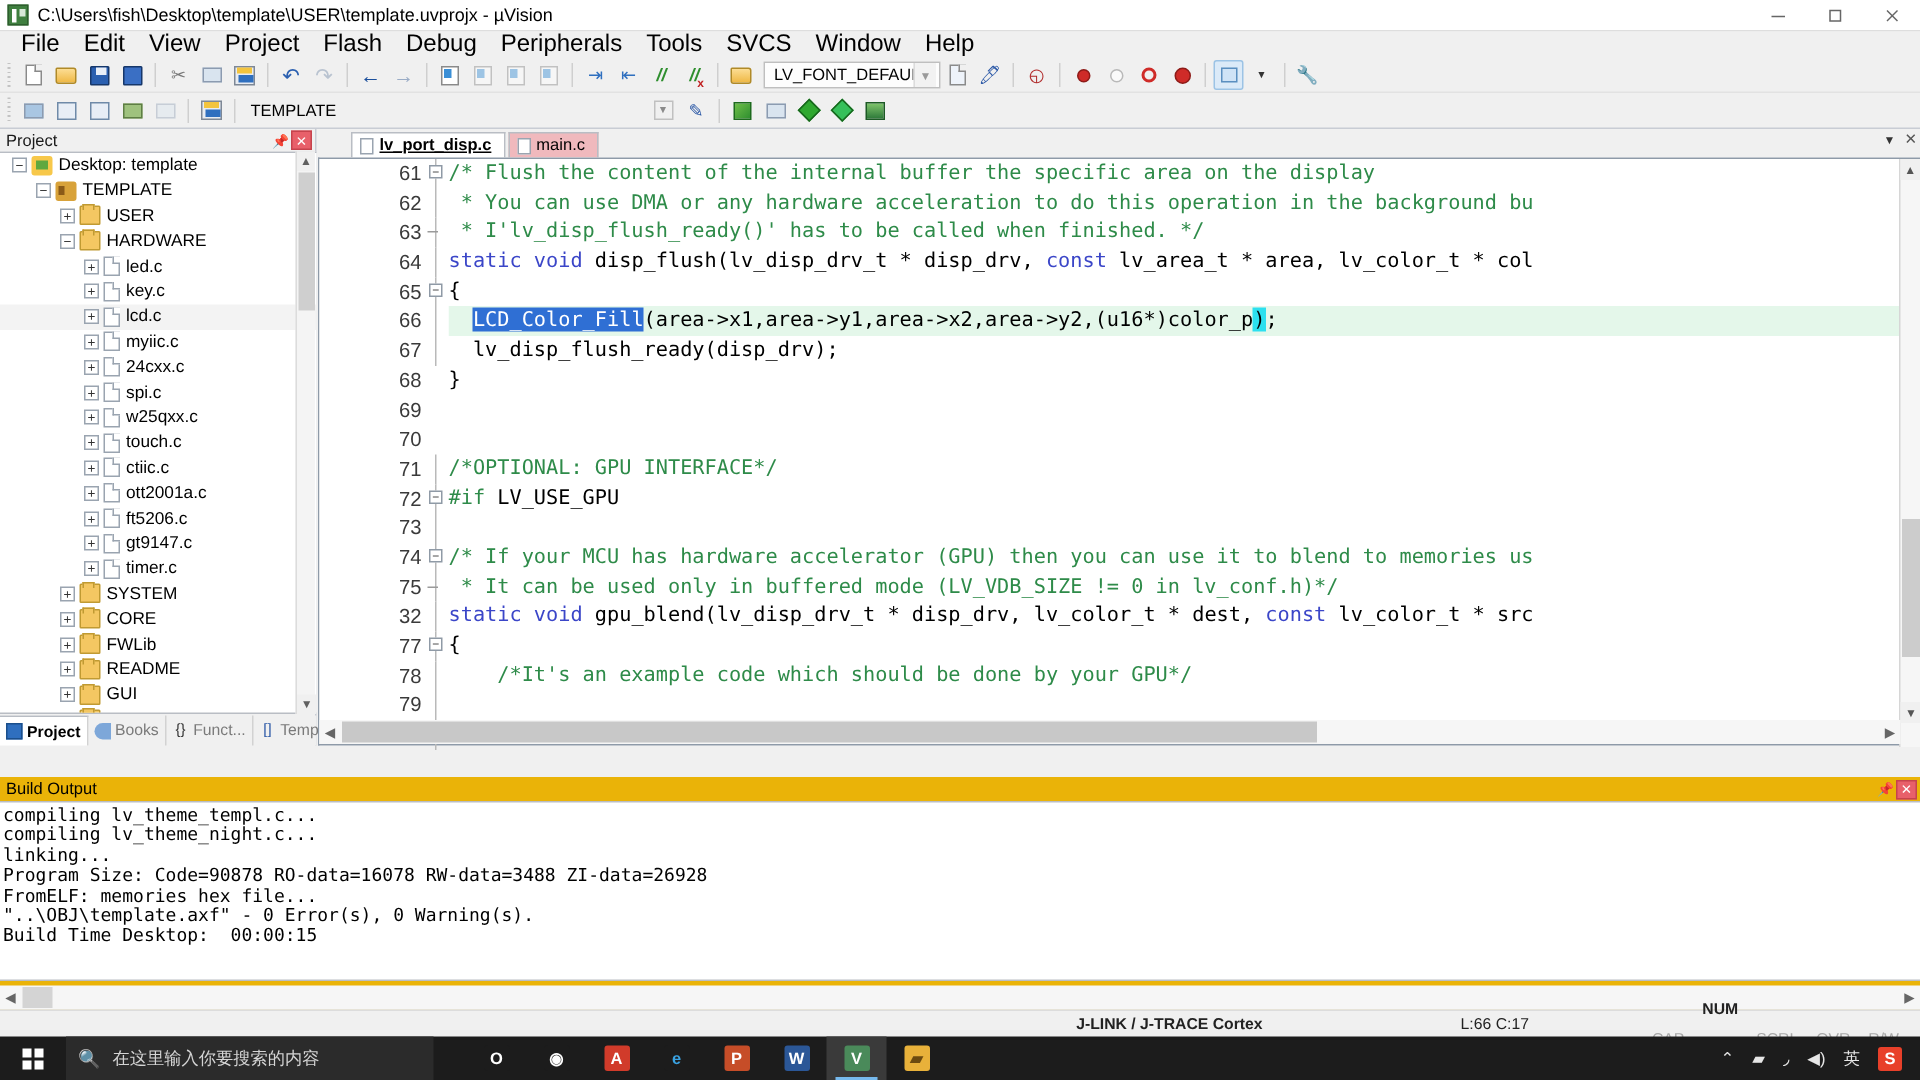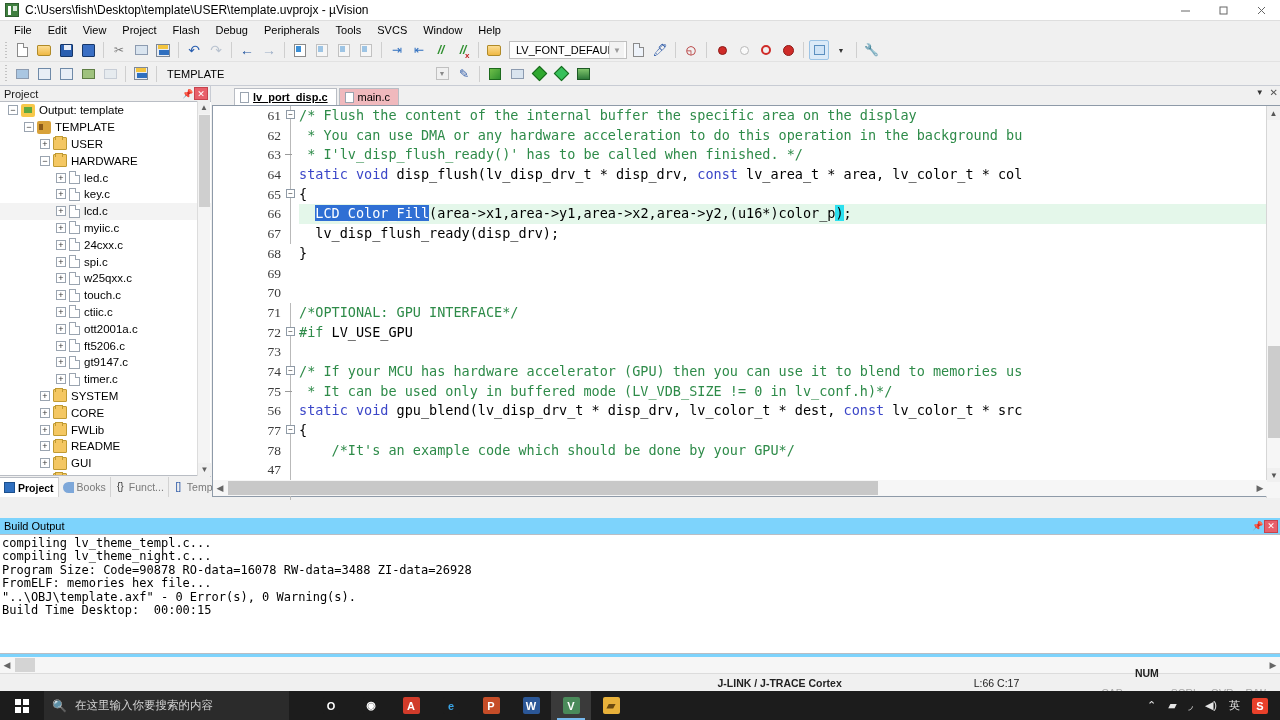--- a/index.html
+++ b/index.html
@@ -28,21 +28,21 @@
   .wctrls { position:absolute; right:0; top:0; height:21px; display:flex; }
   .wbtn { width:38px; height:21px; display:flex; align-items:center; justify-content:center;
           color:#555; font-size:11px; }
   .wbtn svg { display:block; }
 
   
   .menubar {
     position:absolute; left:0; top:21px; width:1280px; height:18px;
     background:#f0f0f0; display:flex; align-items:center; padding-left:6px;
   }
-  .menuitem { font-size:11px; padding:2px 8px; color:#000; white-space:nowrap; }
+  .menuitem { font-size:16px; padding:2px 8px; color:#000; white-space:nowrap; }
 
   
   .toolbar1 {
     position:absolute; left:0; top:39px; width:1280px; height:23px;
     background:#f0f0f0; border-bottom:1px solid #e2e2e2;
     display:flex; align-items:center; padding-left:2px;
   }
   .toolbar2 {
     position:absolute; left:0; top:62px; width:1280px; height:24px;
     background:#f0f0f0; border-bottom:1px solid #c8ccd4;
@@ -154,21 +154,21 @@
   .ed-tab.active { background:#fff; }
   .ed-tab.active .tl { font-weight:bold; text-decoration:underline; }
   .ed-tab.dirty { background:#f0b9bd; }
   .ed-tab .tfi { width:9px;height:11px;background:#fff;border:1px solid #9aa4b0;margin-right:4px;flex:none;}
   .codewrap {
     position:absolute; left:0; top:19px; width:1068px; height:392px;
     background:#fff; border:1px solid #8e9aa8; border-right:0;
   }
   .gutter {
     position:absolute; left:0; top:0; width:72px; height:100%;
-    background:#fff; font-family:Liberation Serif, serif; font-size:13.5px; color:#3a3a3a;
+    background:#fff; font-family:Liberation Sans, sans-serif; font-size:13.5px; color:#3a3a3a;
   }
   .gutter .gl { height:19.7px; line-height:19.7px; text-align:right; padding-right:4px; }
   .foldbar { position:absolute; left:72px; top:0; width:14px; height:100%; }
   .foldbar .fl { height:19.7px; position:relative; }
   .foldbox { position:absolute; left:1px; top:4px; width:9px; height:9px; border:1px solid #8f9aa6;
              background:#fff; font-size:8px; line-height:7px; text-align:center; color:#333; }
   .foldline { position:absolute; left:5px; top:0; width:1px; height:19.7px; background:#b9b9b9; }
   .folddash { position:absolute; left:0px; top:9px; width:7px; height:1px; background:#9a9a9a; }
   .code {
     position:absolute; left:86px; top:0; right:0; height:100%;
@@ -184,21 +184,21 @@
   .vscroll { position:absolute; right:0; top:0; width:14px; height:392px; background:#f6f6f6; border-left:1px solid #d6d6d6;}
   .vs-btn { height:14px; display:flex;align-items:center;justify-content:center;color:#555;font-size:8px;background:#f0f0f0;}
   .vs-thumb{ position:absolute; left:1px; top:240px; width:12px; height:92px; background:#cccccc; }
   .hscroll { position:absolute; left:0; bottom:0; width:1054px; height:16px; background:#f6f6f6; }
   .hs-l,.hs-r { position:absolute; top:0; width:14px; height:16px; display:flex;align-items:center;justify-content:center;color:#666;font-size:9px;}
   .hs-l{left:0;} .hs-r{right:0;}
   .hs-thumb{position:absolute; left:15px; top:1px; width:650px; height:14px; background:#c8c8c8;}
 
   
   .buildpanel {
-    position:absolute; left:0; top:518px; width:1280px; height:155px; background:#7dd3fc;
+    position:absolute; left:0; top:518px; width:1280px; height:155px; background:#eab308;
   }
   .bp-head { height:16px; display:flex; align-items:center; padding-left:4px; font-size:11px; }
   .bp-head .ttl{flex:1;}
   .bp-body {
     position:absolute; left:0; top:16px; width:1280px; height:120px; background:#fff;
     border-top:1px solid #b9bdc4; border-bottom:1px solid #b9bdc4;
     font-family:"DejaVu Sans Mono", monospace; font-size:12px; line-height:13.4px;
     padding:2px 0 0 2px; overflow:hidden; white-space:pre;
   }
   .bp-hscroll { position:absolute; left:0; bottom:0; width:1280px; height:16px; background:#f6f6f6;}
@@ -440,21 +440,21 @@
   <div class="projpanel">
     <div class="panel-head">
       <span class="ttl">Project</span>
       <span class="pin">📌</span>
       <span class="xclose">✕</span>
     </div>
     <div class="tree" id="tree">
         <div class="trow" style="padding-left: 8px;">
           <span class="exp">−</span>
           <span class="ti proj"></span>
-          <span>Output: template</span>
+          <span>Desktop: template</span>
         </div>
         <div class="trow" style="padding-left: 24px;">
           <span class="exp">−</span>
           <span class="ti tgt"></span>
           <span>TEMPLATE</span>
         </div>
         <div class="trow" style="padding-left: 40px;">
           <span class="exp">+</span>
           <span class="ti fold"></span>
           <span>USER</span>
@@ -610,24 +610,24 @@
           <div class="gl">66</div>
           <div class="gl">67</div>
           <div class="gl">68</div>
           <div class="gl">69</div>
           <div class="gl">70</div>
           <div class="gl">71</div>
           <div class="gl">72</div>
           <div class="gl">73</div>
           <div class="gl">74</div>
           <div class="gl">75</div>
-          <div class="gl">56</div>
+          <div class="gl">32</div>
           <div class="gl">77</div>
           <div class="gl">78</div>
-          <div class="gl">47</div>
+          <div class="gl">79</div>
           <div class="gl">80</div>
         </div>
       <div class="foldbar" id="foldbar">
           <div class="fl">
             <span class="foldline"></span>
             <span class="foldbox">−</span>
           </div>
           <div class="fl">
             <span class="foldline"></span>
           </div>
@@ -699,21 +699,21 @@
       </div>
     </div>
   </div>
 
   <div class="buildpanel">
     <div class="bp-head">
       <span class="ttl">Build Output</span>
       <span class="pin">📌</span>
       <span class="xclose">✕</span>
     </div>
-    <div class="bp-body" id="bpbody"><div>compiling lv_theme_templ.c...</div><div>compiling lv_theme_night.c...</div><div>Program Size: Code=90878 RO-data=16078 RW-data=3488 ZI-data=26928</div><div>FromELF: memories hex file...</div><div>"..\OBJ\template.axf" - 0 Error(s), 0 Warning(s).</div><div>Build Time Desktop:  00:00:15</div></div>
+    <div class="bp-body" id="bpbody"><div>compiling lv_theme_templ.c...</div><div>compiling lv_theme_night.c...</div><div>linking...</div><div>Program Size: Code=90878 RO-data=16078 RW-data=3488 ZI-data=26928</div><div>FromELF: memories hex file...</div><div>"..\OBJ\template.axf" - 0 Error(s), 0 Warning(s).</div><div>Build Time Desktop:  00:00:15</div></div>
     <div class="bp-hscroll">
       <div class="hs-l">◀</div>
       <div class="hs-thumb"></div>
       <div class="hs-r">▶</div>
     </div>
   </div>
 
   <div class="statusbar">
     <div style="flex:1"></div>
     <div class="sb-cell sb-b">J-LINK / J-TRACE Cortex</div>

